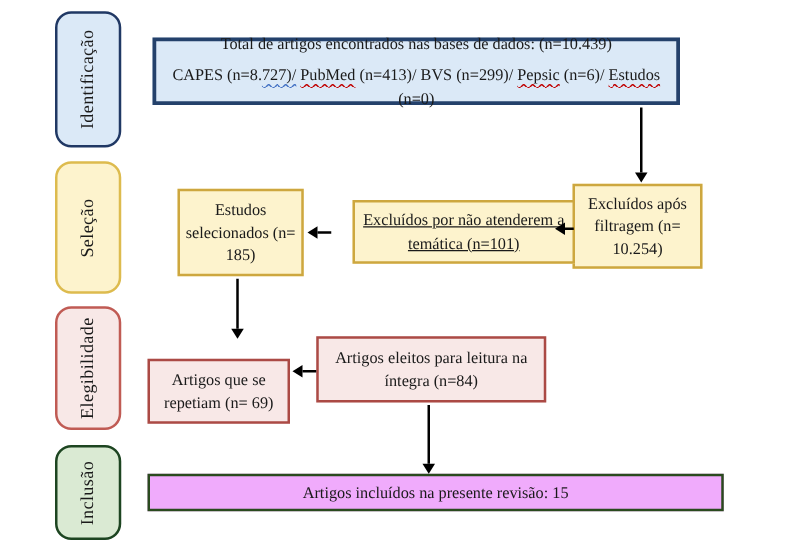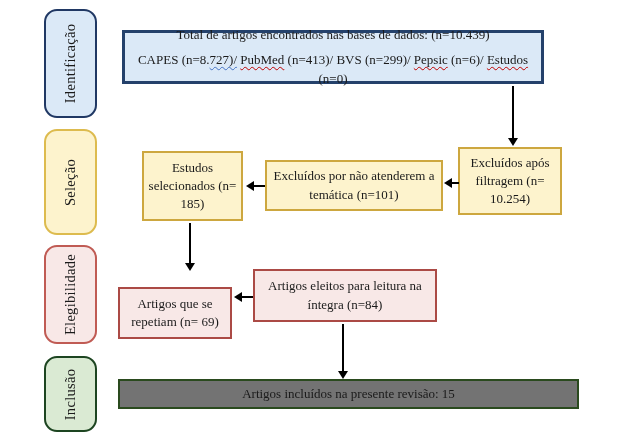--- a/index.html
+++ b/index.html
@@ -20,21 +20,21 @@
   .tag-pink{background:#f8e8e7;border:2.5px solid #c05b54;}
   .tag-green{background:#daead3;border:2.5px solid #1d4521;}
   
   .box{
     position:absolute;display:flex;flex-direction:column;align-items:center;justify-content:center;
     box-sizing:border-box;text-align:center;font-size:13px;line-height:1.4;padding:2px 4px;
   }
   .box-blue{background:#dbe9f7;border:3px solid #24416b;}
   .box-yellow{background:#fdf3cd;border:2.5px solid #cda73f;}
   .box-pink{background:#f8e8e7;border:2.5px solid #ab4a45;}
-  .box-green{background:#737373;border:2.5px solid #2a4a1e;}
+  .box-green{background:#f0abfc;border:2.5px solid #2a4a1e;}
   .box .l1{margin-bottom:7px;}
   
   .seg-blue-wavy{text-decoration:underline wavy #4472c4;text-decoration-thickness:1px;text-underline-offset:2px;}
   .seg-red-wavy{text-decoration:underline wavy #c00000;text-decoration-thickness:1px;text-underline-offset:2px;}
   
   .vline{position:absolute;width:2px;background:#000;}
   .hline{position:absolute;height:2px;background:#000;}
   .ah-down{position:absolute;width:0;height:0;border-left:5px solid transparent;border-right:5px solid transparent;border-top:8px solid #000;}
   .ah-left{position:absolute;width:0;height:0;border-top:5px solid transparent;border-bottom:5px solid transparent;border-right:8px solid #000;}
 </style>
@@ -57,21 +57,21 @@
   </div>
 
   <div class="box box-blue" style="left:122px;top:30px;width:422px;height:54px;">
     <div class="l1">Total de artigos encontrados nas bases de dados: (n=10.439)</div>
     <div><span>CAPES (n=8.</span><span class="seg-blue-wavy">727)/</span><span> </span><span class="seg-red-wavy">PubMed</span><span> (n=413)/ BVS (n=299)/ </span><span class="seg-red-wavy">Pepsic</span><span> (n=6)/ </span><span class="seg-red-wavy">Estudos</span><span> (n=0)</span></div>
   </div>
 
   <div class="box box-yellow" style="left:458px;top:147px;width:104px;height:68px;">
     <div>Excluídos após filtragem (n= 10.254)</div>
   </div>
-  <div class="box box-yellow" style="left:265px;top:160px;width:178px;height:51px;">
+  <div class="box box-yellow" style="left:282px;top:160px;width:178px;height:51px;text-decoration:underline;">
     <div>Excluídos por não atenderem a temática (n=101)</div>
   </div>
   <div class="box box-yellow" style="left:142px;top:151px;width:101px;height:70px;">
     <div>Estudos selecionados (n= 185)</div>
   </div>
 
   <div class="box box-pink" style="left:118px;top:287px;width:114px;height:52px;text-align:center;">
     <div>Artigos que se repetiam (n= 69)</div>
   </div>
   <div class="box box-pink" style="left:253px;top:269px;width:184px;height:53px;">

